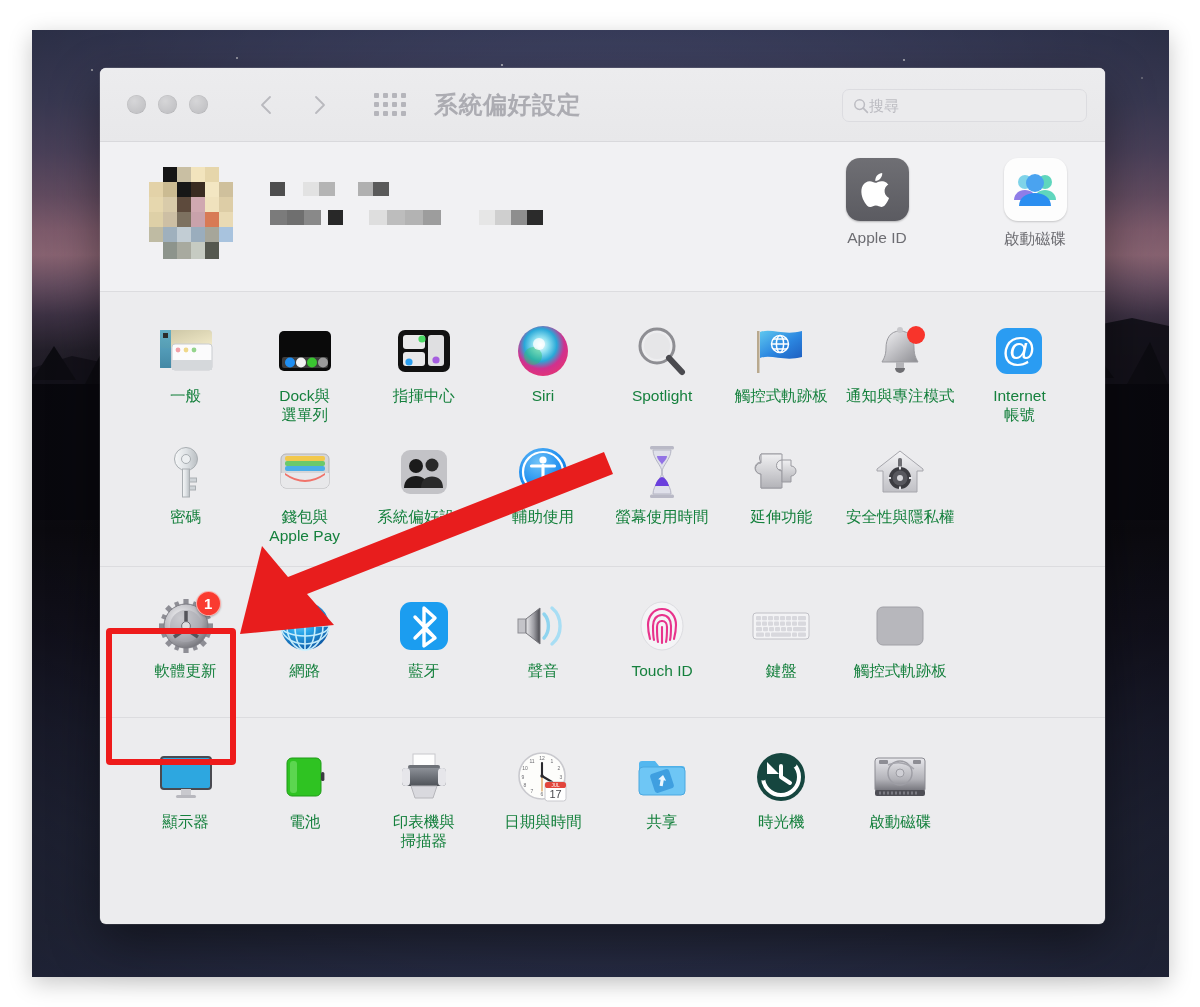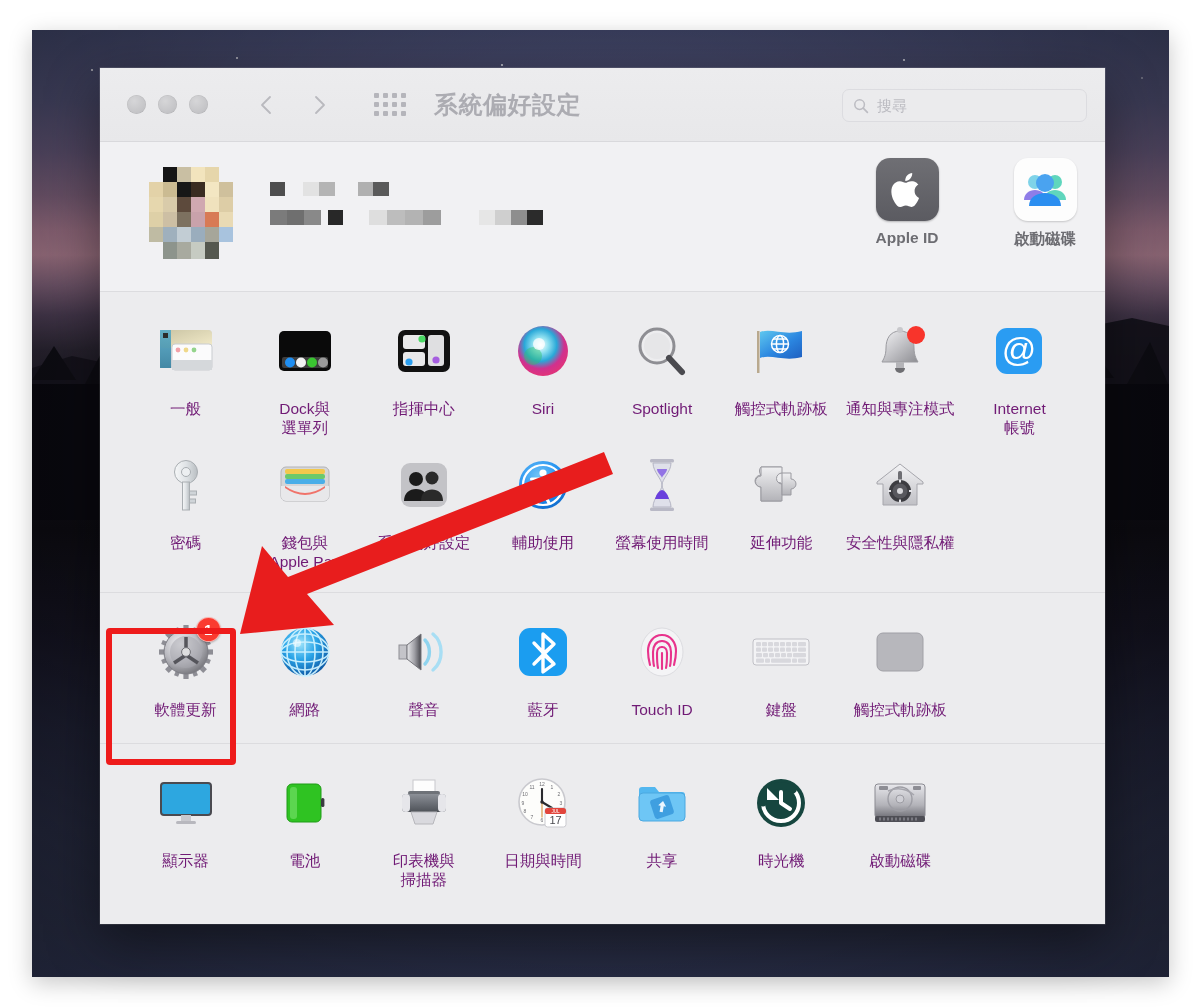--- a/index.html
+++ b/index.html
@@ -53,21 +53,21 @@
     position: absolute; inset: 0;
     background: radial-gradient(ellipse at 50% 45%, rgba(0,0,0,0) 40%, rgba(0,0,0,.35) 100%);
   }
 
   
   #prefs-window {
     position: absolute;
     left: 100px; top: 68px;
     width: 1005px; height: 856px;
     background: #ececee;
-    border-radius: 0;
+    border-radius: 6px;
     overflow: hidden;
     box-shadow: 0 18px 50px rgba(0,0,0,.45), 0 0 0 .5px rgba(255,255,255,.25);
   }
 
   
   #titlebar {
     position: relative;
     height: 74px;
     background: linear-gradient(to bottom,#ececee,#e8e8ea);
     border-bottom: 1px solid #d9d9dc;
@@ -90,21 +90,21 @@
     margin-left: 28px;
     font-size: 24px; font-weight: 700; color: #acacb2; letter-spacing: .5px;
   }
 
   #searchbox {
     position: absolute; right: 18px; top: 21px;
     width: 245px; height: 33px;
     background: #ebebed;
     border: 1px solid #dcdce0;
     border-radius: 7px;
-    display: flex; align-items: center; gap: 8px; padding: 0 10px;
+    display: flex; align-items: center; padding: 0 10px;
   }
   #searchbox .mag { width: 16px; height: 16px; flex: none; color:#bcbcc2; }
   #search-input {
     border: 0; background: transparent; outline: none;
     font-size: 15px; color: #a9a9b0; width: 100%;
     font-family: inherit;
   }
   #search-input::placeholder { color: #bcbcc2; }
 
   
@@ -112,21 +112,21 @@
     height: 150px; background: #f1f1f3;
     border-bottom: 1px solid #dcdcdf;
     position: relative;
   }
   #avatar-blur {
     position: absolute; left: 45px; top: 25px;
     width: 88px; height: 92px;
   }
   #name-blur { position: absolute; left: 170px; top: 38px; }
 
-  .account-tiles { position: absolute; right: 12px; top: 16px; display: flex; gap: 42px; font-weight: bold; }
+  .account-tiles { position: absolute; right: 22px; top: 16px; display: flex; gap: 62px; }
   .acct-tile { width: 96px; text-align: center; }
   .acct-label { margin-top: 8px; font-size: 15.5px; color: #6d6d72; }
 
   #appleid-icon {
     width: 63px; height: 63px; margin: 0 auto;
     border-radius: 14px;
     background: linear-gradient(to bottom,#6f6f74,#5b5b61);
     display: flex; align-items: center; justify-content: center;
     box-shadow: 0 1px 2px rgba(0,0,0,.25);
   }
@@ -144,22 +144,22 @@
   .pane {
     position: relative;
     text-align: center;
     padding: 10px 2px 6px 2px;
     min-height: 118px;
   }
   .pane .icon-wrap {
     height: 62px; display: flex; align-items: center; justify-content: center;
   }
   .pane .pane-label {
-    margin-top: 17px; font-size: 15.5px; line-height: 1.25;
-    color: #701a75; white-space: pre-line;
+    margin-top: 4px; font-size: 15.5px; line-height: 1.25;
+    color: #15803d; white-space: pre-line;
   }
   .badge {
     position: absolute;
     left: 50%; margin-left: 10px; top: 6px;
     min-width: 25px; height: 25px; border-radius: 13px;
     background: #fa3b30; color: #fff;
     font-size: 15px; font-weight: 600;
     display: flex; align-items: center; justify-content: center;
     box-shadow: 0 1px 2px rgba(0,0,0,.25);
     border: 1.5px solid rgba(255,255,255,.6);
@@ -731,45 +731,45 @@
                 <path d="M4 28 H52 M28 4 V52"></path>
               </g>
               <circle cx="20" cy="19" r="4" fill="#ffffff" opacity=".55"></circle>
             </svg>
           </div>
           <div class="pane-label">網路</div>
         </div>
 
         <div class="pane">
           <div class="icon-wrap">
+            <svg width="54" height="54" viewBox="0 0 54 54">
+              <rect x="3" y="3" width="48" height="48" rx="11" fill="#1b9df0"></rect>
+              <path d="M27 9 L38 19 L27 29 L27 9 Z M27 29 L38 39 L27 47 L27 29 Z M18 18 L38 39 M18 39 L38 19" fill="none" stroke="#ffffff" stroke-width="3.4" stroke-linejoin="round" stroke-linecap="round"></path>
+            </svg>
+          </div>
+          <div class="pane-label">藍牙</div>
+        </div>
+
+        <div class="pane">
+          <div class="icon-wrap">
             <svg width="58" height="48" viewBox="0 0 58 48">
               <defs>
                   <linearGradient id="spk" x1="0" y1="0" x2="1" y2="0">
                 <stop offset="0" stop-color="#e9e9ec"></stop>
                     <stop offset="55%" stop-color="#9d9da3"></stop>
                     <stop offset="100%" stop-color="#49494f"></stop>
                   </linearGradient>
                 </defs>
               <rect x="4" y="17" width="8" height="14" fill="#c4c4c9" stroke="#8e8e94"></rect>
               <path d="M12 17 L26 6 L26 42 L12 31 Z" fill="url(#spk)" stroke="#74747a"></path>
               <path d="M30 12 a13 16 0 0 1 0 24" fill="none" stroke="#8fd4ef" stroke-width="3.4" stroke-linecap="round"></path>
               <path d="M38 6 a19 22 0 0 1 0 36" fill="none" stroke="#a8def4" stroke-width="3.4" stroke-linecap="round"></path>
             </svg>
           </div>
           <div class="pane-label">聲音</div>
-        </div>
-
-        <div class="pane">
-          <div class="icon-wrap">
-            <svg width="54" height="54" viewBox="0 0 54 54">
-              <rect x="3" y="3" width="48" height="48" rx="11" fill="#1b9df0"></rect>
-              <path d="M27 9 L38 19 L27 29 L27 9 Z M27 29 L38 39 L27 47 L27 29 Z M18 18 L38 39 M18 39 L38 19" fill="none" stroke="#ffffff" stroke-width="3.4" stroke-linejoin="round" stroke-linecap="round"></path>
-            </svg>
-          </div>
-          <div class="pane-label">藍牙</div>
         </div>
 
         <div class="pane">
           <div class="icon-wrap">
             <svg width="52" height="56" viewBox="0 0 52 56">
               <ellipse cx="26" cy="28" rx="21" ry="24" fill="#f4f4f6" stroke="#dcdce0"></ellipse>
               <g fill="none" stroke="#e8338c" stroke-width="2.1" stroke-linecap="round">
                 <path d="M26 11 c-9 0 -14 8 -14 16 c0 6 1 10 2 14"></path>
                 <path d="M26 11 c9 0 14 8 14 16 c0 6 -1 10 -2 14"></path>
                 <path d="M26 17 c-6 0 -9 5 -9 11 c0 6 0 10 1 14"></path>

